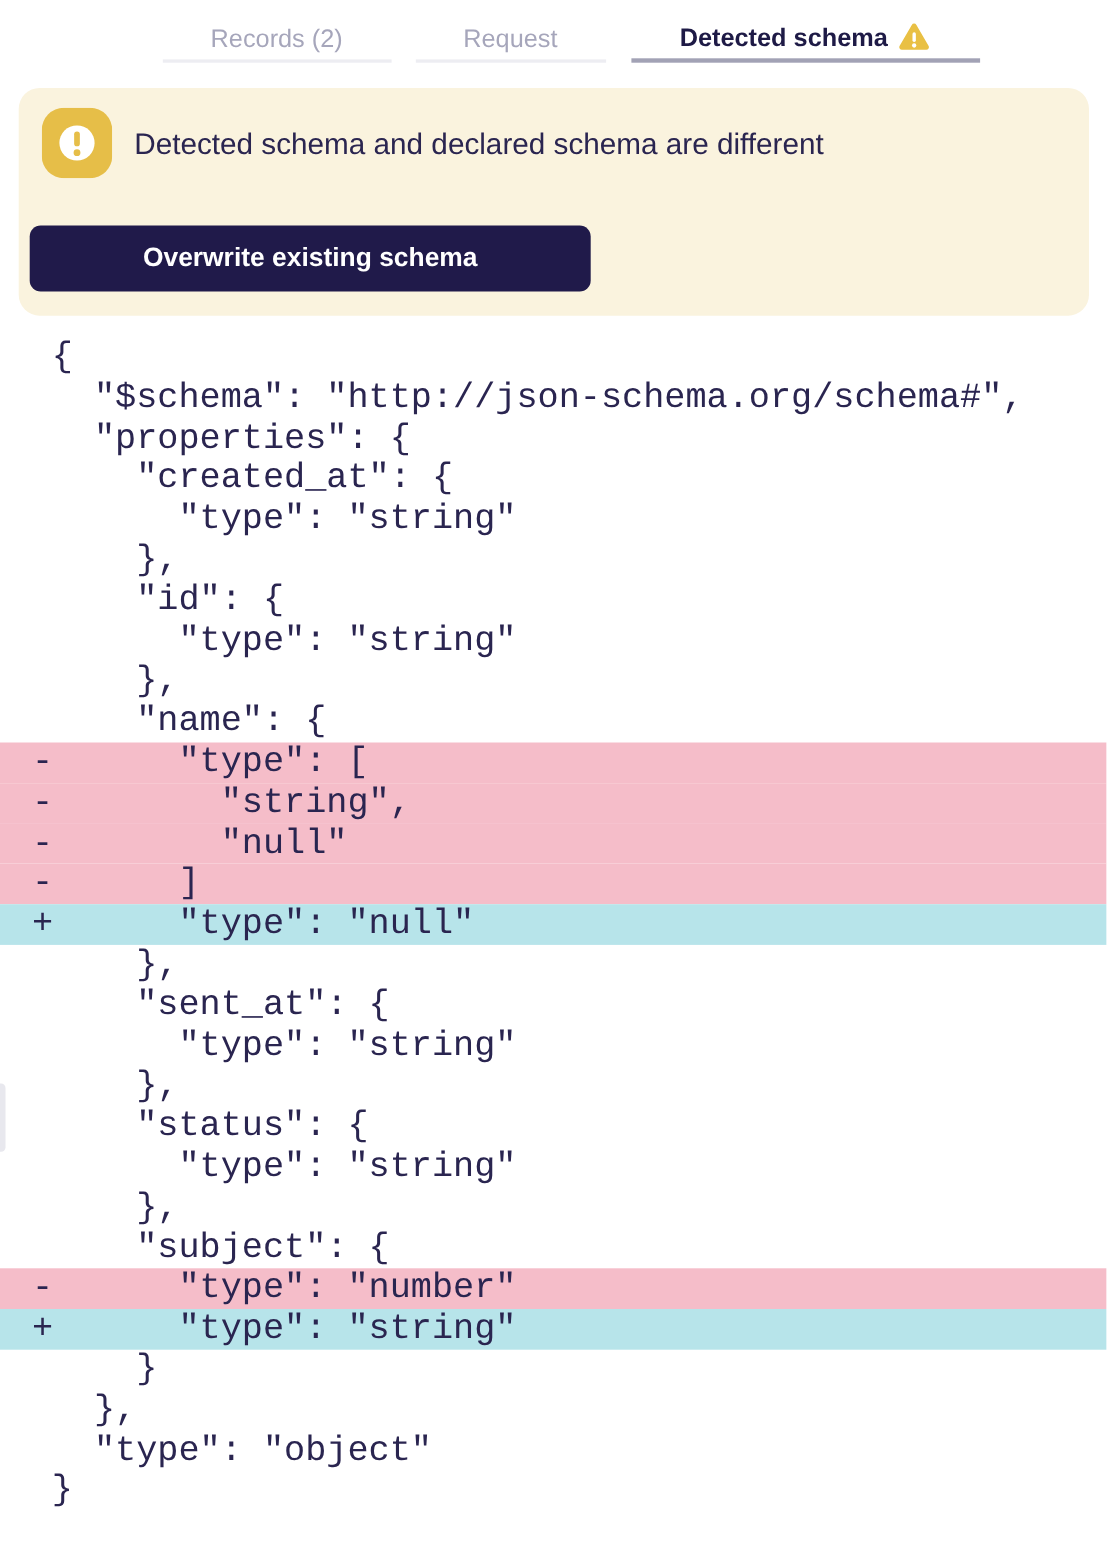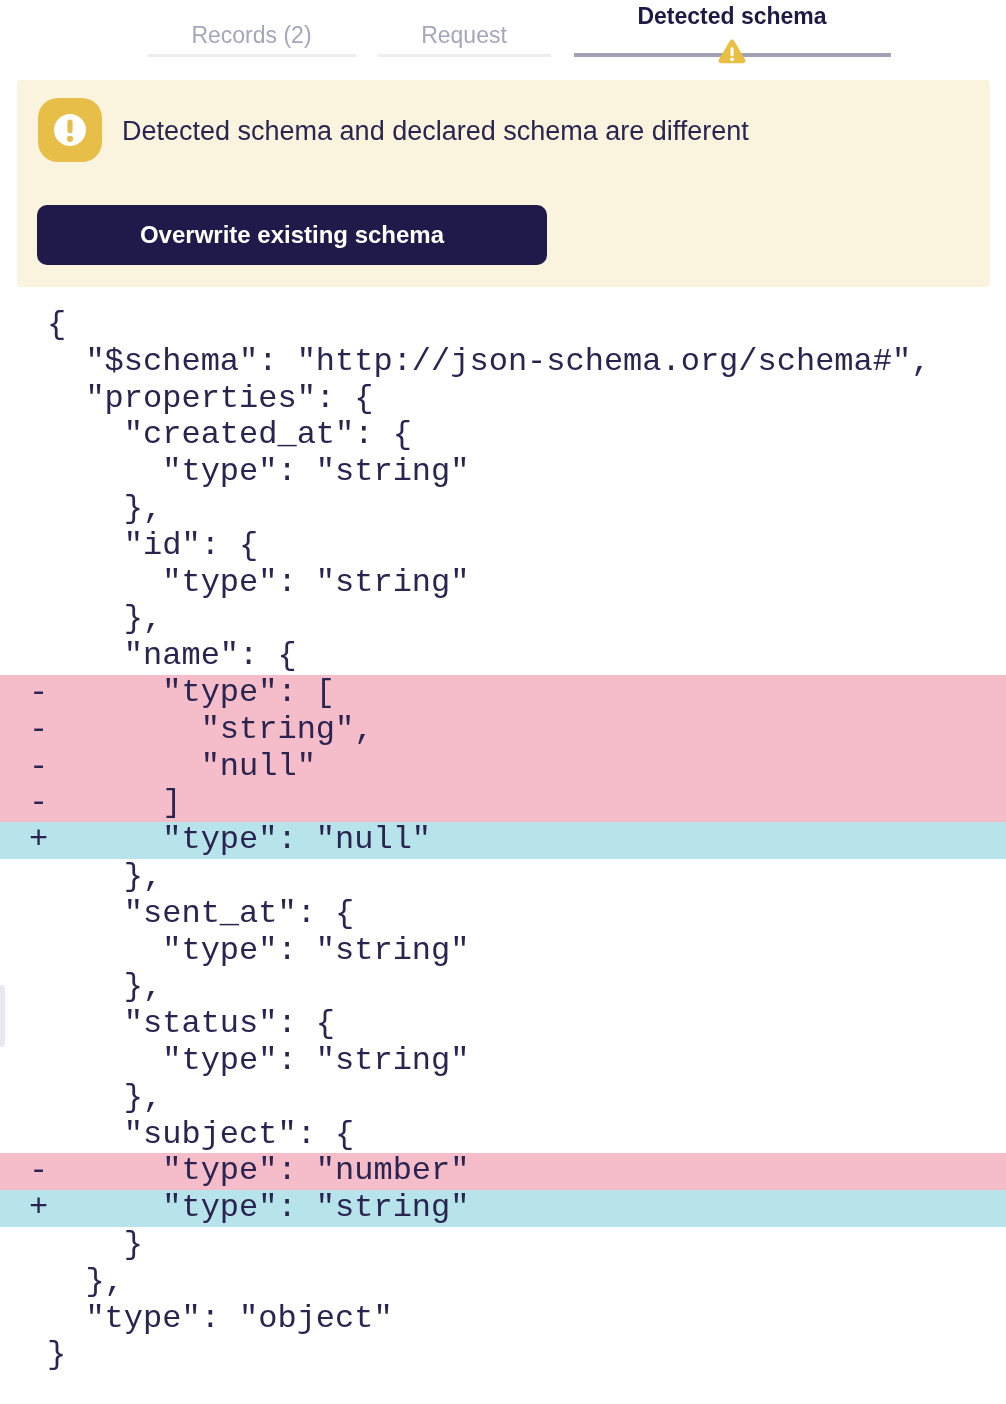--- a/index.html
+++ b/index.html
@@ -4,33 +4,33 @@
 <style>
   * { margin: 0; padding: 0; box-sizing: border-box; }
   html, body { width: 1006px; height: 1404px; background: #ffffff; overflow: hidden;
     font-family: "Liberation Sans", sans-serif; }
 
   
   .tabs { display: flex; padding-left: 32px; padding-top: 16px; justify-content: center; }
   .tab { height: 41px; display: flex; align-items: center; justify-content: center;
     gap: 9px; border-bottom: 3px solid #EDEDF2; color: #A6A6BB; font-size: 23px;
     font-weight: 500; cursor: pointer; }
-  .tab.active { border-bottom: 4px solid #A2A2B5; color: #1E1A46; font-weight: 600; flex-direction: column; }
+  .tab.active { border-bottom: 4px solid #A2A2B5; color: #1E1A46; font-weight: 600; }
   .tab-records { width: 208px; }
   .tab-request { width: 173px; margin-left: 22px; }
   .tab-response { width: 191px; margin-left: 25px; }
   .tab-detected { width: 317px; margin-left: 23px; }
 
   
   .banner { position: relative; width: 973px; height: 207px; margin: 23px 0 0 17px;
-    background: #FAF3DE; border-radius: 4px; text-decoration: underline; }
+    background: #FAF3DE; border-radius: 19px; text-decoration: underline; }
   .banner-icon { position: absolute; left: 21px; top: 18px; width: 64px; height: 64px; }
   .banner-msg { position: absolute; left: 105px; top: 36px; font-size: 27px;
     font-weight: 500; color: #2A2550; }
-  .banner-buttons { position: absolute; left: 20px; top: 125px; display: flex; gap: 36px; }
+  .banner-buttons { position: absolute; left: 10px; top: 125px; display: flex; gap: 36px; }
   .btn { height: 60px; border: none; border-radius: 10px; background: #201A4A;
     color: #ffffff; font-family: "Liberation Sans", sans-serif; font-size: 24px;
     font-weight: 700; cursor: pointer; }
   .btn-overwrite { width: 510px; }
   .btn-merge { width: 402px; }
 
   
   .code { margin-top: 20px; font-family: "Liberation Mono", monospace;
     font-size: 32px; color: #2A2550; }
   .line { position: relative; height: 36.8px; line-height: 36.8px;

